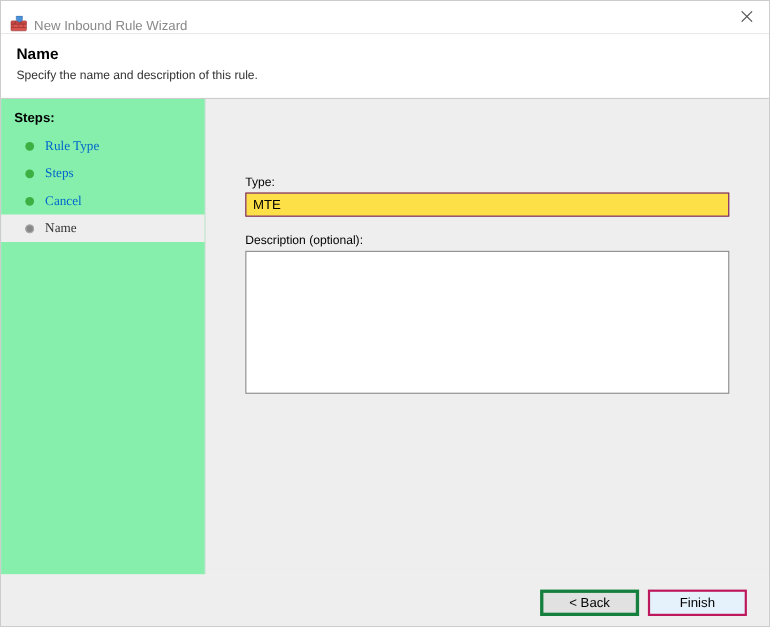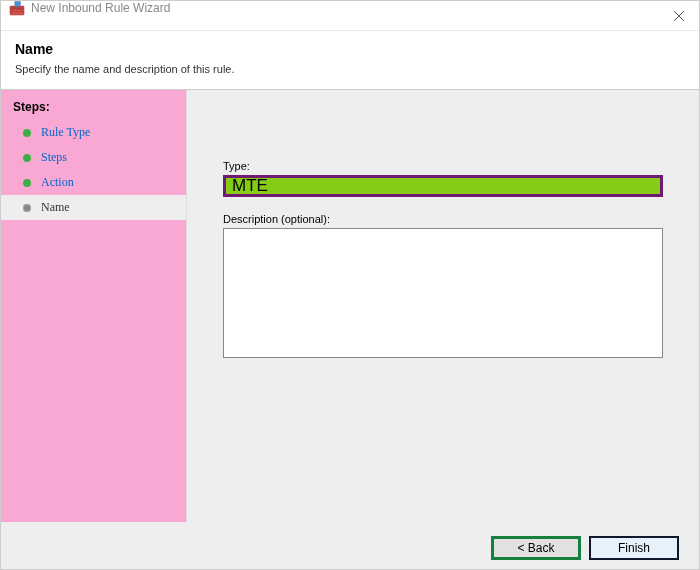--- a/index.html
+++ b/index.html
@@ -9,21 +9,21 @@
       background: #fff;
       width: 700px;
       height: 570px;
       overflow: hidden;
       border: 1px solid #ccc;
     }
     .titlebar {
       height: 30px;
       background: #fff;
       display: flex;
-      align-items: flex-start;
+      align-items: flex-end;
       padding: 0 8px;
       border-bottom: 1px solid #e8e8e8;
       color: #888;
       font-size: 12px;
       position: relative;
     }
     .titlebar .app-icon {
       width: 16px; height: 16px; margin-right: 6px;
       display: inline-flex; align-items: center; justify-content: center;
     }
@@ -54,21 +54,21 @@
       border-top: 1px solid #ccc;
       margin: 0;
     }
     .content {
       display: flex;
       height: calc(570px - 30px - 55px - 1px - 52px);
       background: #eee;
     }
     .sidebar {
       width: 186px;
-      background: #f9a8d4;
+      background: #86efac;
       padding: 6px 0;
       border-right: 1px solid #ddd;
     }
     .sidebar-header {
       font-weight: bold;
       font-size: 12px;
       padding: 4px 12px 6px 12px;
       color: #000;
     }
     .step-item {
@@ -102,25 +102,25 @@
     }
     .field-label {
       font-size: 11px;
       color: #000;
       margin-bottom: 3px;
       display: block;
     }
     .text-input {
       width: 100%;
       height: 22px;
-      border: 3px solid #701a75;
-      background: #84cc16;
+      border: 1px solid #701a75;
+      background: #fde047;
       padding: 2px 6px;
       font-family: inherit;
-      font-size: 17px;
+      font-size: 12px;
       outline: none;
     }
     .text-area {
       width: 100%;
       height: 130px;
       border: 1px solid #888;
       background: #fff;
       padding: 4px 6px;
       font-family: inherit;
       font-size: 12px;
@@ -142,21 +142,21 @@
       min-width: 90px;
       height: 24px;
       background: #e1e1e1;
       border: 3px solid #15803d;
       font-family: inherit;
       font-size: 12px;
       cursor: pointer;
       padding: 0 12px;
     }
     .btn.default {
-      border: 2px solid #0f172a;
+      border: 2px solid #be185d;
       background: #e5f1fb;
     }
     .btn.cancel { margin-left: 16px; }
   </style>
 </head>
 <body>
 
 <div class="titlebar">
   <span class="app-icon">
     <svg width="16" height="16" viewBox="0 0 16 16">
@@ -193,21 +193,21 @@
     <div class="step-item">
       <span class="bullet"></span>
       <span class="label">Rule Type</span>
     </div>
     <div class="step-item">
       <span class="bullet"></span>
       <span class="label">Steps</span>
     </div>
     <div class="step-item">
       <span class="bullet"></span>
-      <span class="label">Action</span>
+      <span class="label">Cancel</span>
     </div>
     <div class="step-item current">
       <span class="bullet"></span>
       <span class="label">Name</span>
     </div>
   </div>
 
   <div class="main">
     <div class="field-group">
       <label class="field-label">Type:</label>

